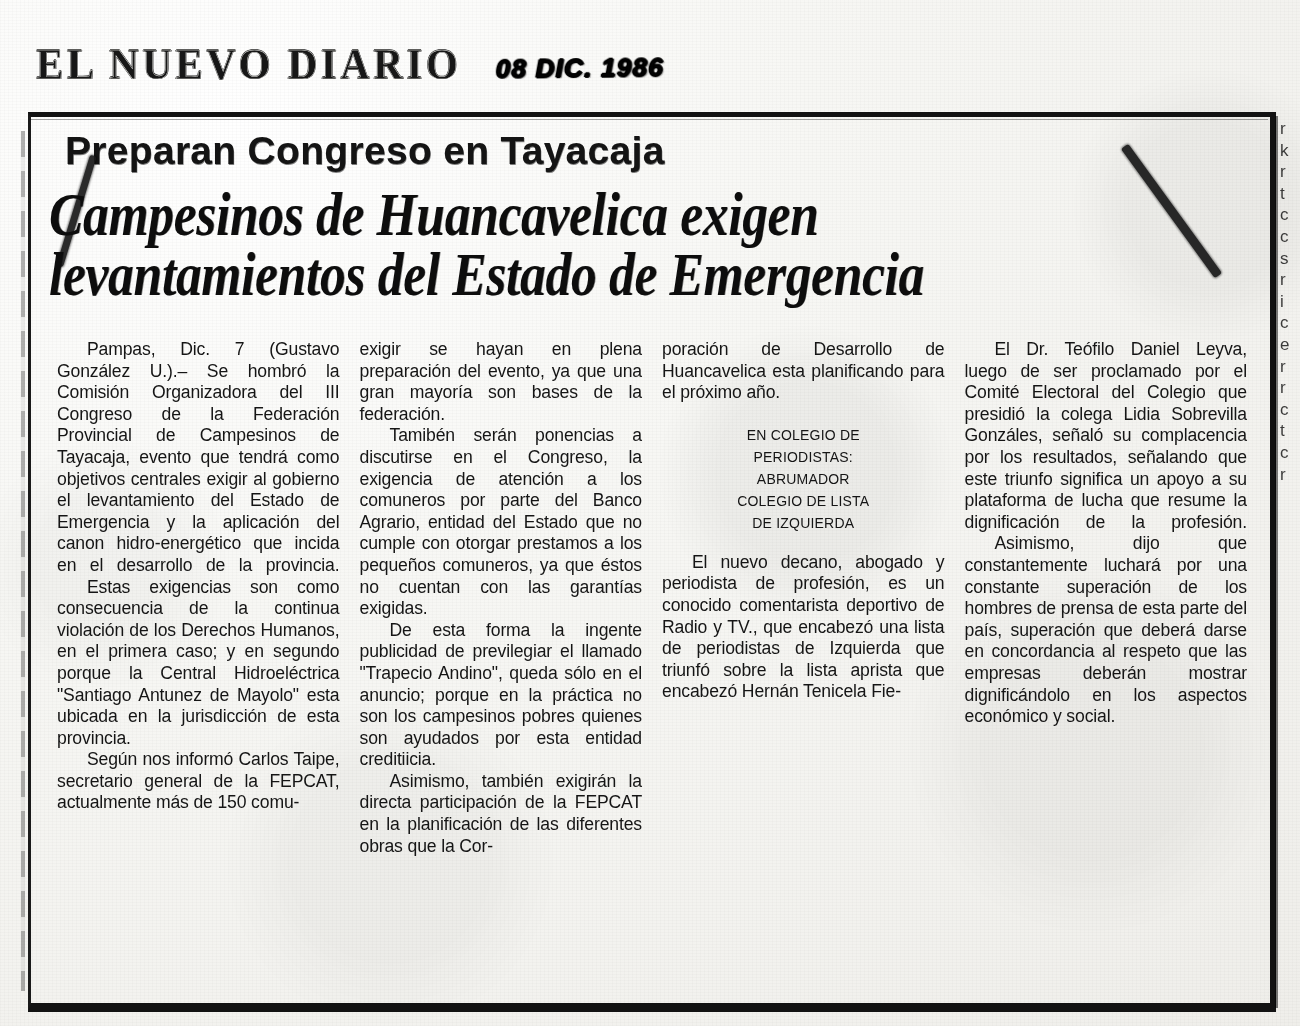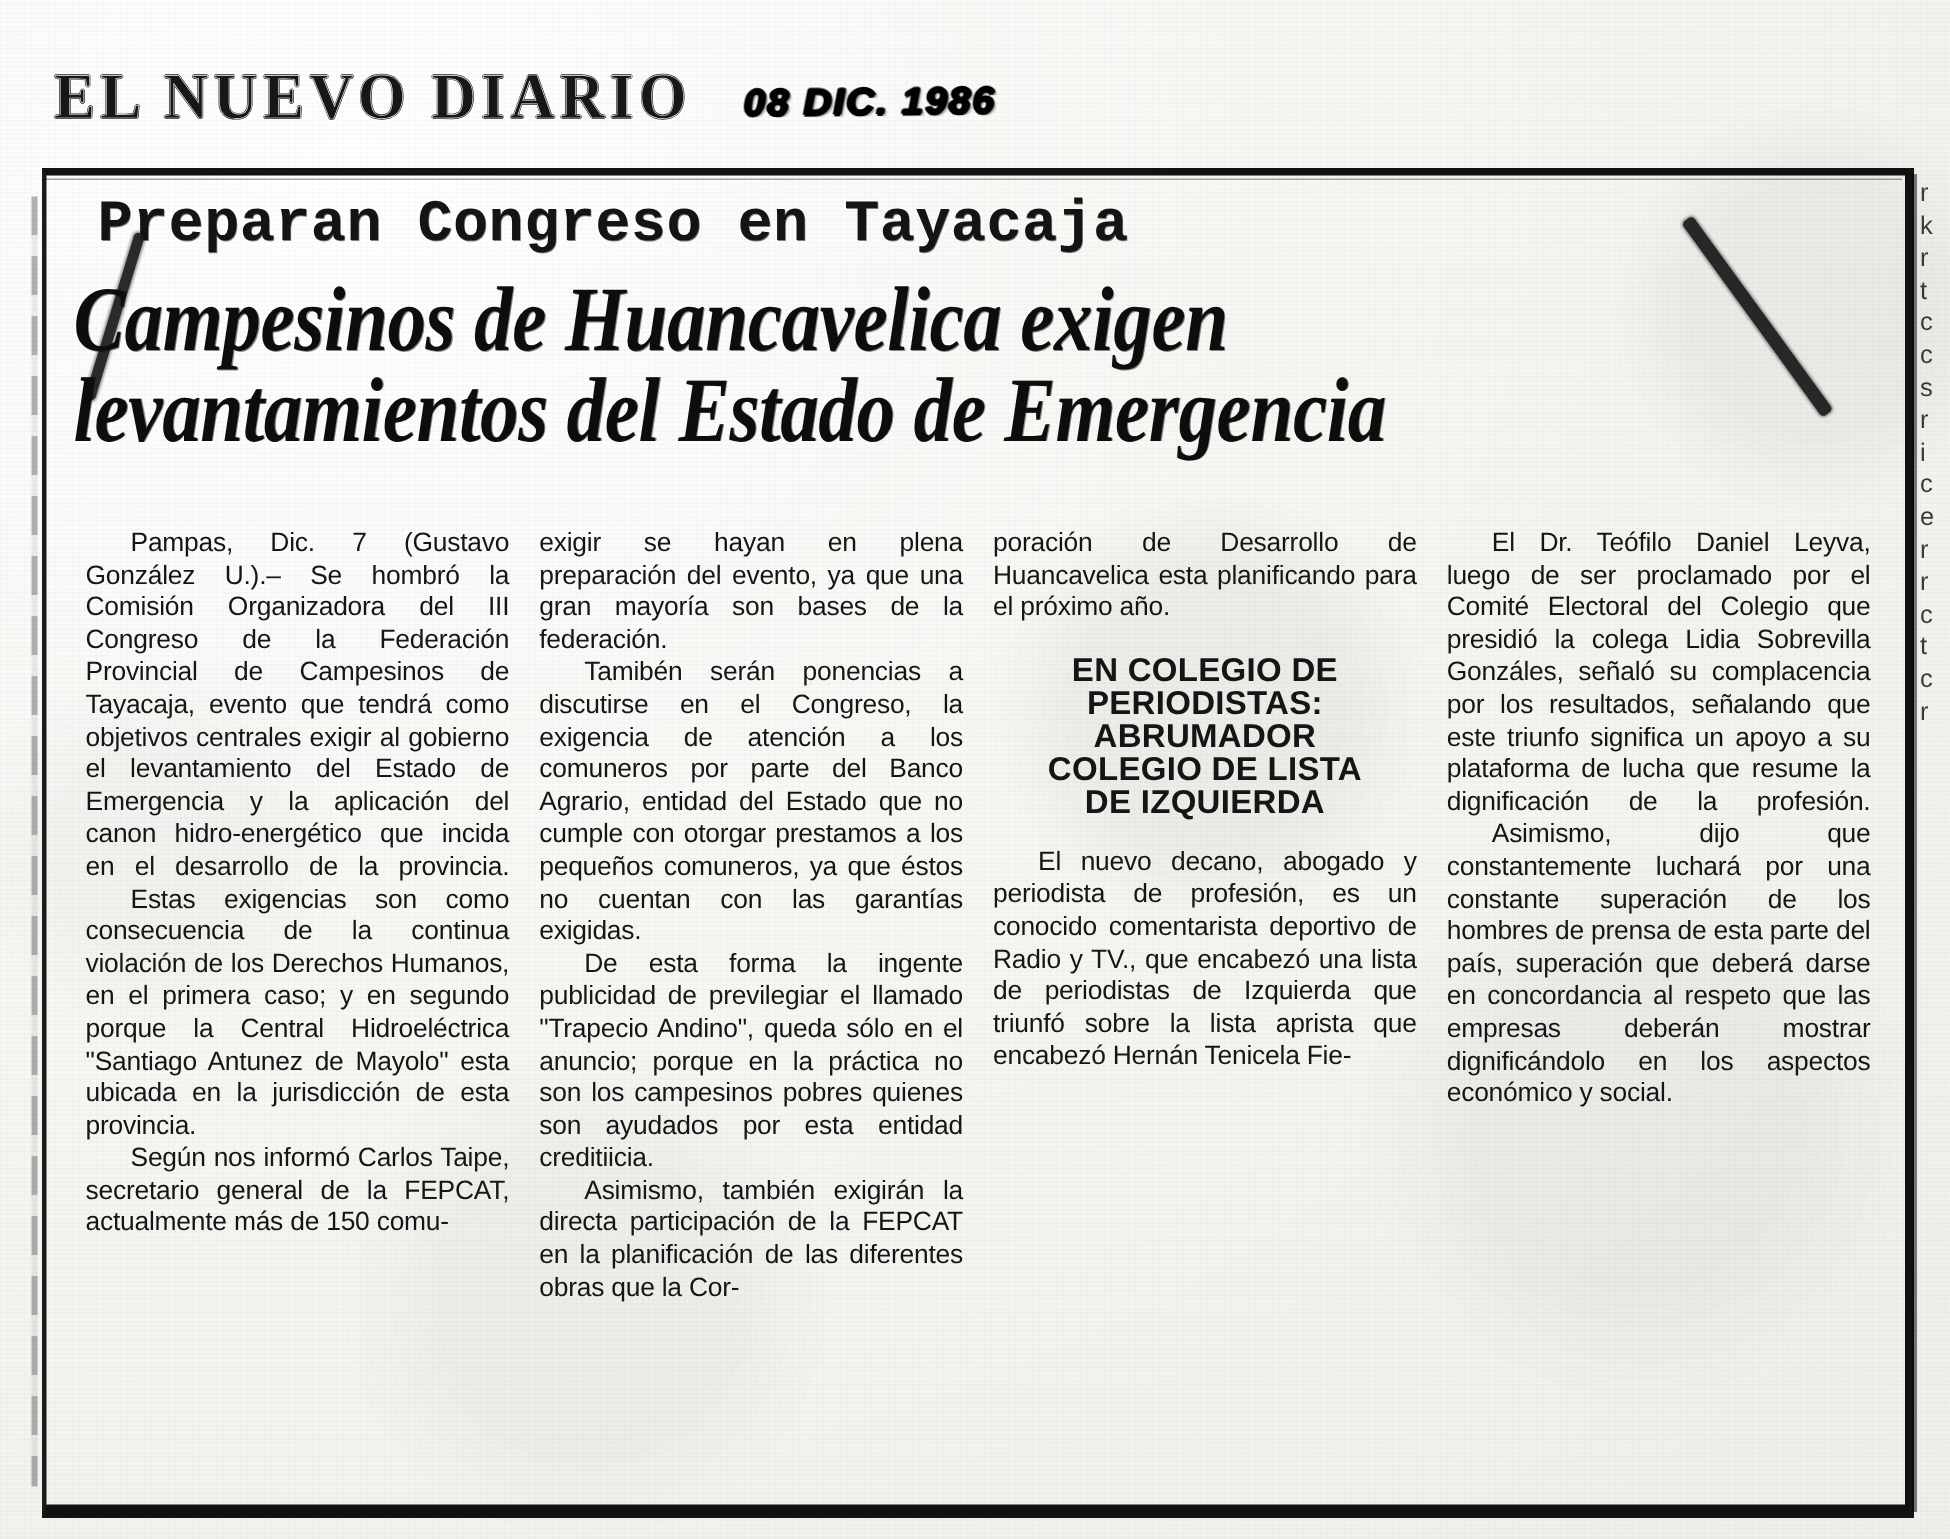--- a/index.html
+++ b/index.html
@@ -86,21 +86,21 @@
   }
   #left-rail{
     position:absolute;left:-10px;top:14px;width:4px;height:860px;
     background:repeating-linear-gradient(180deg,
       rgba(0,0,0,.55) 0 26px, rgba(0,0,0,.12) 26px 40px);
     opacity:.55;
   }
 
   
   #kicker{
-    font-family:Liberation Mono, monospace;
+    font-family:Liberation Sans, sans-serif;
     font-size:39px;font-weight:700;
     letter-spacing:.3px;
     margin:14px 0 0 34px;
     line-height:1;
     color:#141414;
     text-shadow:.5px .5px 0 rgba(0,0,0,.5);
   }
   #headline{
     font-family:"Liberation Serif",serif;
     font-weight:700;font-style:italic;
@@ -125,21 +125,21 @@
   }
   #pen-right{
     left:1136px;top:14px;width:9px;height:160px;
     transform:rotate(-36deg);
     box-shadow:0 0 2px 1px rgba(0,0,0,.45);
     opacity:.93;
   }
 
   
   #cols{
-    position:absolute;left:26px;top:234px;
+    position:absolute;left:26px;top:222px;
     width:1190px;
     display:flex;
     gap:20px;
     justify-content:space-between;
   }
   .col{
     width:287px;
     font-size:17.6px;
     line-height:21.6px;
     text-align:justify;
@@ -149,24 +149,24 @@
     color:#151515;
   }
   .col p{margin:0;}
   .col p.indent{text-indent:30px;}
   .col p + p{margin-top:0;}
   
   .col p{text-align-last:justify;}
   .col p.noj{text-align-last:left;}
 
   #subhead{
-    font-weight:700;
+    font-weight:400;
     text-align:center;
     text-align-last:center;
-    font-size:22px;
+    font-size:14px;
     line-height:22px;
     letter-spacing:.2px;
     margin:20px 0 18px 0;
   }
   #subhead span{display:block;}
 
   
   #edge-sliver{
     position:absolute;right:0;top:118px;
     width:20px;height:890px;

